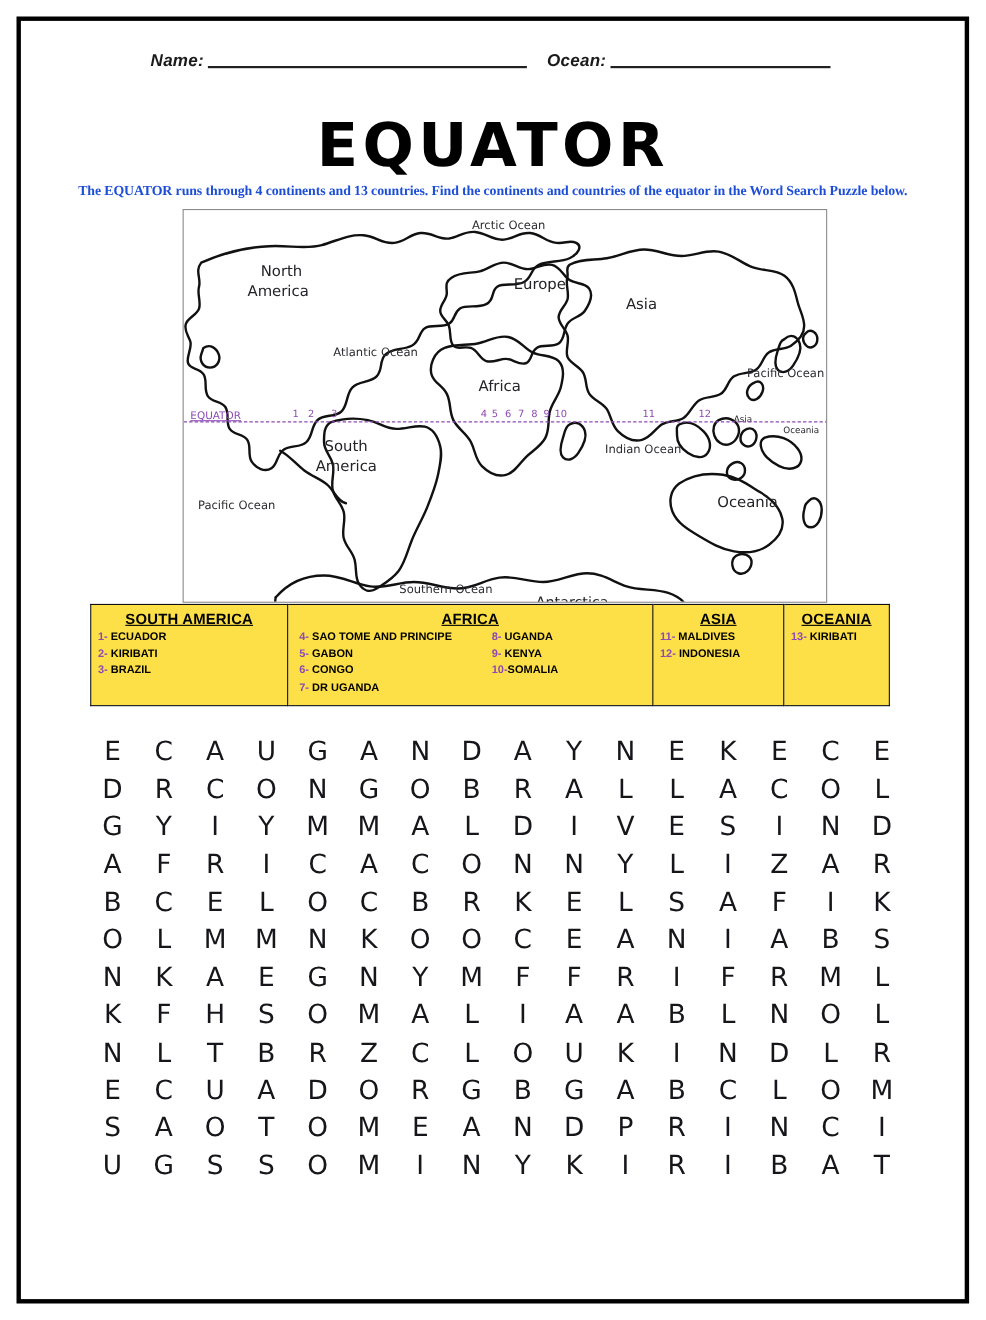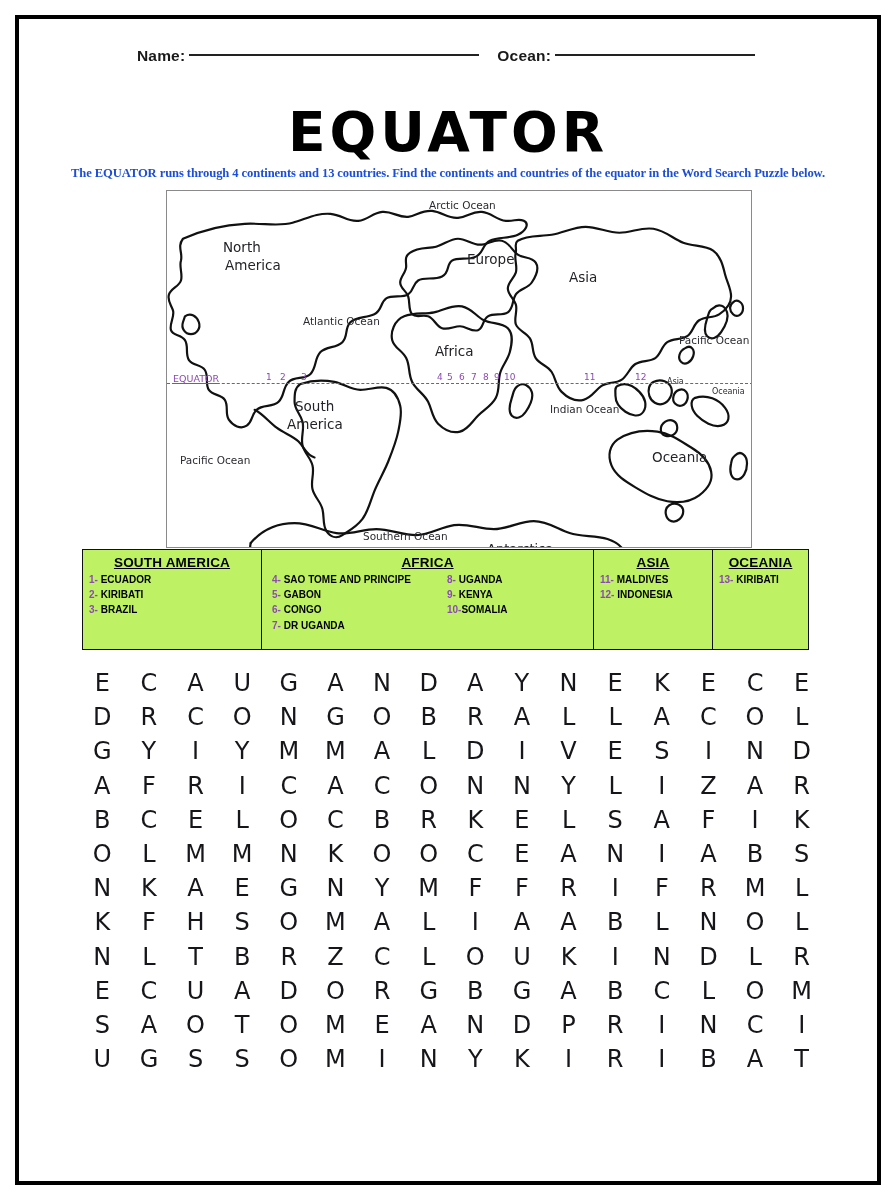--- a/index.html
+++ b/index.html
@@ -22,25 +22,26 @@
     background: #ffffff;
   }
 
   
   .nameline {
     position: absolute;
     left: 0; right: 0;
     top: 28px;
     display: flex;
     justify-content: center;
-    align-items: center;
+    align-items: flex-end;
     font-family: "Liberation Sans", sans-serif;
     font-size: 15.5px;
     color: #1a1a1a;
     letter-spacing: .2px;
+    font-style: italic;
   }
   .nameline .lbl { font-weight: 600; }
   .rule {
     display: inline-block;
     border-bottom: 2px solid #222;
     height: 1px;
     margin: 0 4px 3px 4px;
   }
   .rule.name { width: 290px; }
   .rule.date { width: 200px; }
@@ -118,22 +119,22 @@
     position: absolute;
     left: 63px;
     top: 530px;
     width: 726px;
     border-collapse: collapse;
     table-layout: fixed;
   }
   .wordtable td {
     border: 1.2px solid #111;
     vertical-align: top;
-    padding: 5px 6px 16px 6px;
-    background: #bef264;
+    padding: 5px 6px 8px 6px;
+    background: #fde047;
   }
   .cathead {
     text-align: center;
     font-family: "Liberation Sans", sans-serif;
     font-size: 13.5px;
     font-weight: 700;
     color: #000;
     text-decoration: underline;
     letter-spacing: .2px;
     padding-bottom: 2px;
@@ -301,21 +302,21 @@
         <path d="M84,354 C96,340 112,334 128,334 C144,334 156,342 170,344
                  C184,346 196,340 210,340 C224,340 236,346 250,346
                  C264,346 274,338 288,336 C302,334 314,340 328,340
                  C342,340 354,332 368,332 C382,332 392,340 404,344
                  C416,348 430,346 442,350 C454,354 462,362 460,372"></path>
         <path d="M84,354 C82,362 86,370 94,372"></path>
       </g>
     </svg>
 
     <div class="maplabel" style="left:262px; top:8px;">Arctic Ocean</div>
-    <div class="maplabel cont" style="left:56px; top:48px;">North</div>
+    <div class="maplabel cont" style="left:70px; top:48px;">North</div>
     <div class="maplabel cont" style="left:58px; top:66px;">America</div>
     <div class="maplabel cont" style="left:300px; top:60px;">Europe</div>
     <div class="maplabel cont" style="left:402px; top:78px;">Asia</div>
     <div class="maplabel" style="left:136px; top:124px;">Atlantic Ocean</div>
     <div class="maplabel cont" style="left:268px; top:152px;">Africa</div>
     <div class="maplabel" style="left:512px; top:143px;">Pacific Ocean</div>
     <div class="maplabel cont" style="left:128px; top:207px;">South</div>
     <div class="maplabel cont" style="left:120px; top:225px;">America</div>
     <div class="maplabel" style="left:383px; top:212px;">Indian Ocean</div>
     <div class="maplabel" style="left:13px; top:263px;">Pacific Ocean</div>

